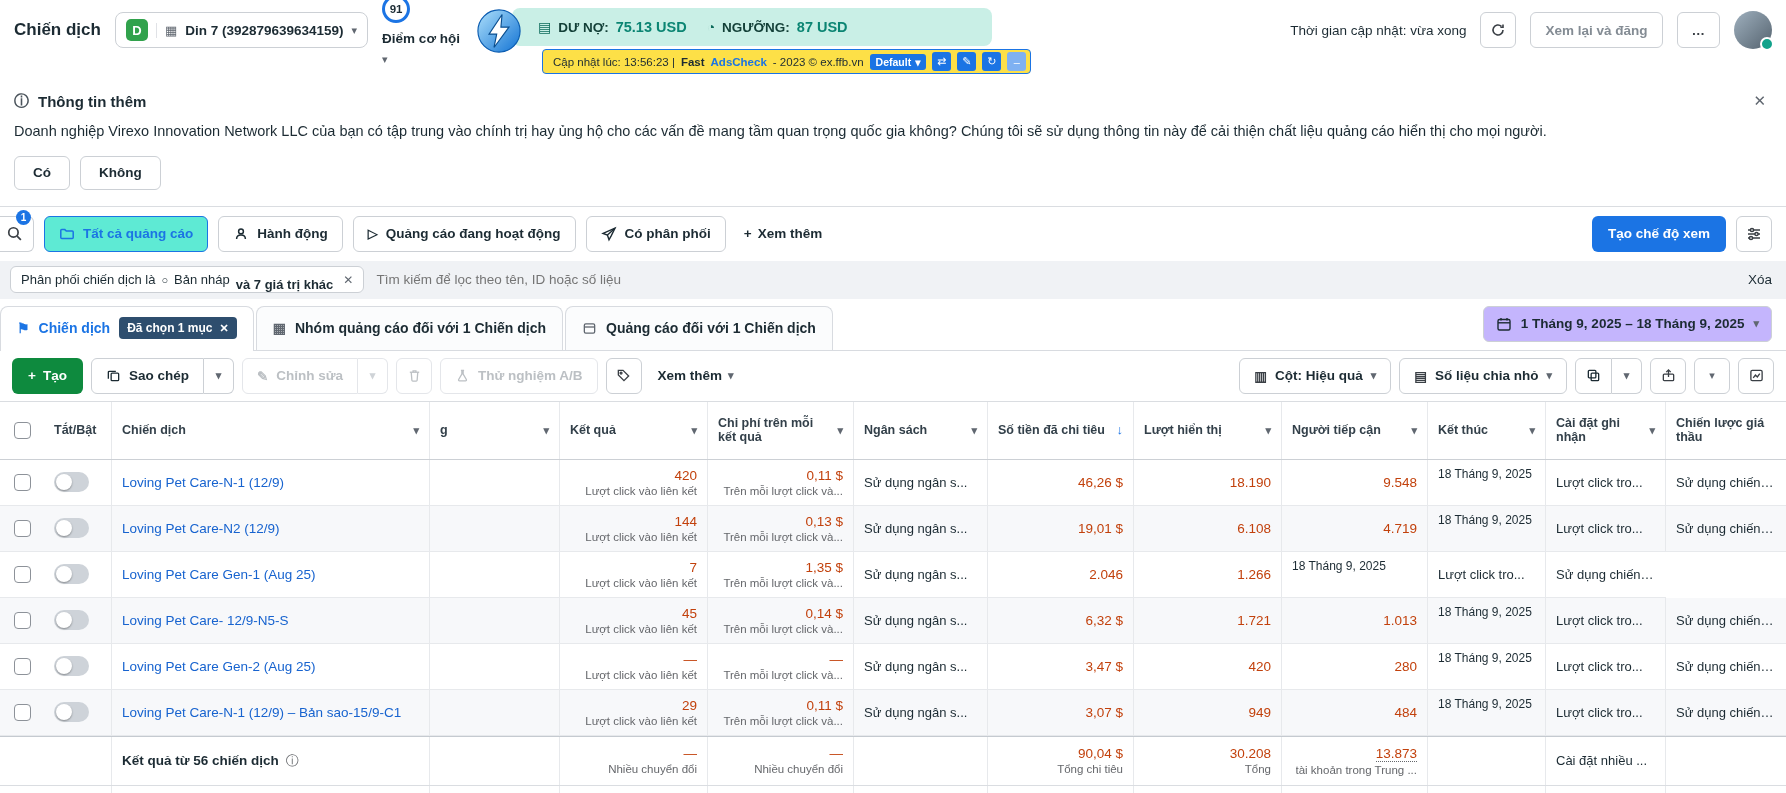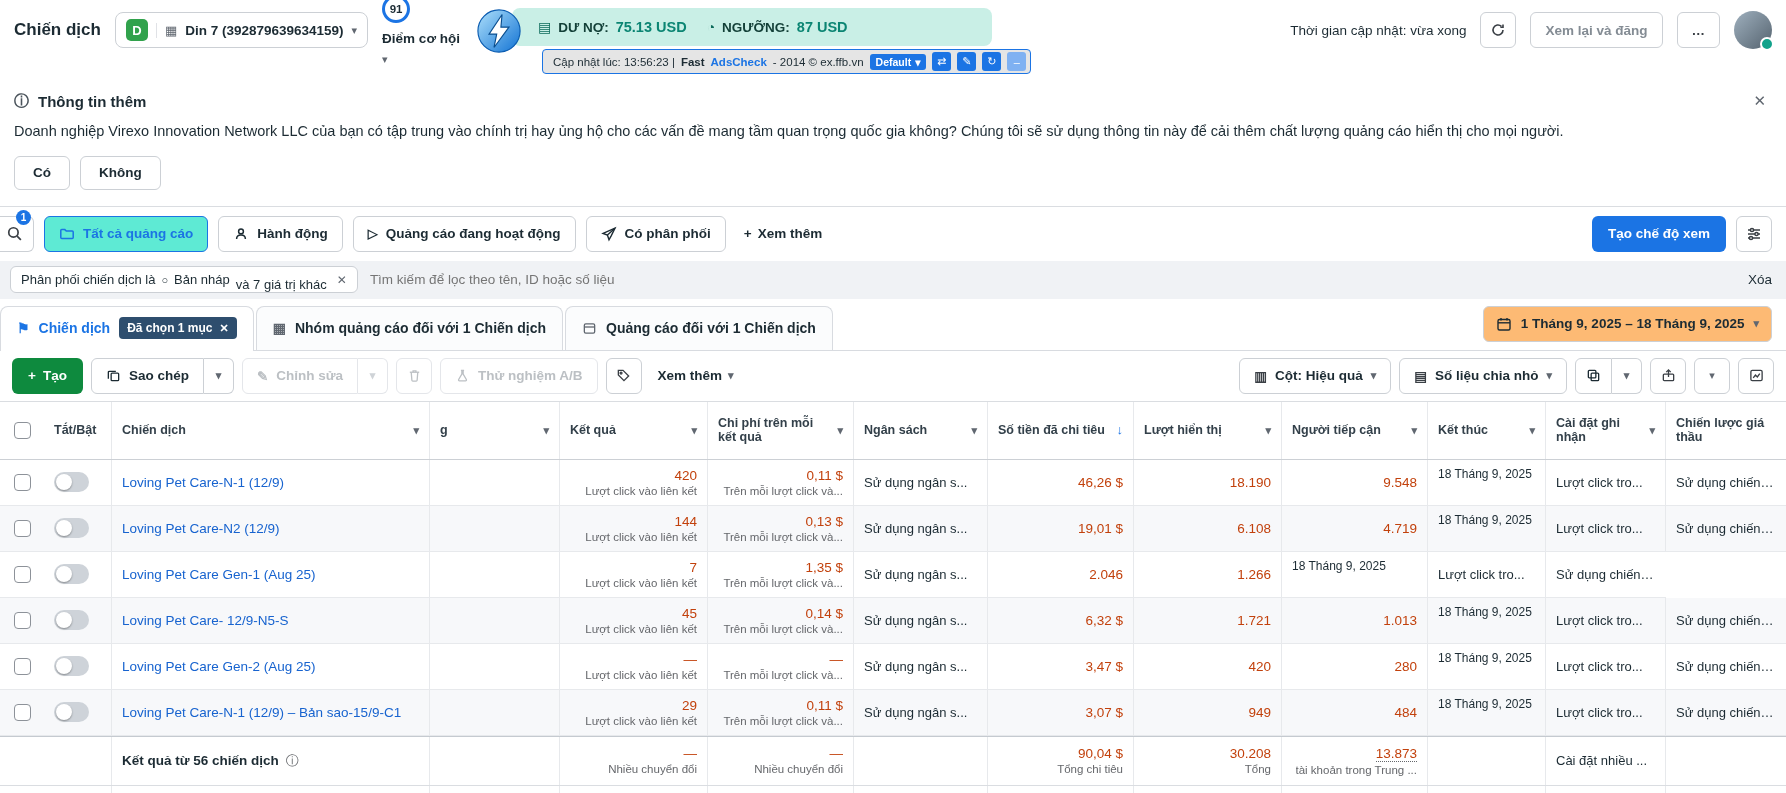--- a/index.html
+++ b/index.html
@@ -24,21 +24,21 @@
   .score-ring { width:28px; height:28px; border:3px solid #1b74e4; border-radius:50%; display:flex; align-items:center; justify-content:center; font-size:11.5px; font-weight:700; }
   .score-label { font-size:13.5px; font-weight:700; }
   .tb-mid { display:flex; align-items:flex-start; margin-top:8px; }
   .bolt { width:46px; height:46px; margin-right:-10px; z-index:2; }
   .debt-stack { display:flex; flex-direction:column; align-items:flex-start; }
   .debt-banner { display:flex; align-items:center; gap:20px; background:#c9efe6; border-radius:8px; padding:0 18px 0 26px; height:38px; min-width:480px; }
   .metric { display:flex; align-items:center; gap:7px; }
   .metric .mi { color:#0c6b5b; font-size:14px; }
   .metric .ml { font-size:13.5px; font-weight:700; color:#123f37; }
   .metric .mv { font-size:14.5px; font-weight:700; color:#0b8573; }
-  .adscheck { margin-top:3px; margin-left:30px; display:flex; align-items:center; gap:6px; border:1px solid #1b74e4; border-radius:4px; background:#e5e5e5; height:25px; padding:0 4px 0 10px; font-size:11.5px; }
+  .adscheck { margin-top:3px; margin-left:30px; display:flex; align-items:center; gap:6px; border:1px solid #1b74e4; border-radius:4px; background:#fde047; height:25px; padding:0 4px 0 10px; font-size:11.5px; }
   .adscheck .t { color:#1c2b33; }
   .adscheck .b { font-weight:700; }
   .adscheck .brand { color:#1b74e4; font-weight:700; }
   .mini-chip { background:#1b74e4; color:#fff; font-size:10.5px; font-weight:700; border-radius:3px; padding:2px 6px; display:flex; align-items:center; gap:4px; cursor:pointer; }
   .mini-sq { width:19px; height:19px; border-radius:3px; background:#1b74e4; color:#fff; font-size:11px; display:flex; align-items:center; justify-content:center; cursor:pointer; }
   .mini-sq.lite { background:#7fb1f2; }
   .update-time { font-size:13.5px; color:#1c2b33; }
   .iconbtn { width:36px; height:36px; border:1px solid #ccd0d5; border-radius:6px; background:#fff; display:flex; align-items:center; justify-content:center; color:#3a3f45; cursor:pointer; }
   .btn-grey { height:36px; border:1px solid #ccd0d5; border-radius:6px; background:#fff; color:#848c94; font-size:13.5px; font-weight:700; padding:0 14px; display:flex; align-items:center; cursor:pointer; }
   .avatar { width:38px; height:38px; border-radius:50%; background:linear-gradient(135deg,#9fb0be,#55636f); position:relative; cursor:pointer; }
@@ -58,35 +58,35 @@
   .search-stub { display:flex; align-items:center; height:36px; padding:0 10px 0 6px; border:1px solid #ccd0d5; border-left:none; border-radius:0 6px 6px 0; position:relative; color:#3a3f45; cursor:pointer; }
   .search-badge { position:absolute; top:-7px; right:2px; background:#1b74e4; color:#fff; font-size:10px; font-weight:700; min-width:15px; height:15px; border-radius:8px; display:flex; align-items:center; justify-content:center; padding:0 4px; }
   .pill { display:inline-flex; align-items:center; gap:8px; height:36px; padding:0 14px; border:1px solid #ccd0d5; border-radius:6px; background:#fff; font-size:13.5px; font-weight:700; color:#1c2b33; cursor:pointer; }
   .pill.active { background:#5eead4; border-color:#1b74e4; color:#1b74e4; }
   .linklike { display:flex; align-items:center; gap:6px; font-size:13.5px; font-weight:700; color:#1c2b33; padding:0 8px; cursor:pointer; }
   .btn-primary { margin-left:auto; height:36px; background:#1b74e4; color:#fff; border:none; border-radius:6px; font-size:13.5px; font-weight:700; padding:0 16px; display:flex; align-items:center; cursor:pointer; }
 
   
   .filterrow { height:38px; background:#f0f2f5; display:flex; align-items:center; gap:12px; padding:0 14px 0 10px; }
   .chip { display:flex; align-items:center; gap:6px; background:#fff; border:1px solid #ccd0d5; border-radius:6px; height:27px; padding:0 10px; font-size:13px; }
-  .chip .bold { font-weight:400;margin-top:10px; }
+  .chip .bold { font-weight:700;margin-top:10px; }
   .chip .x { color:#606770; font-size:12px; margin-left:4px; cursor:pointer; }
   .flt-search { flex:1; border:none; background:transparent; outline:none; font-size:13.5px; color:#1c2b33; font-family:"Liberation Sans", sans-serif; }
   .clear-link { font-size:13.5px; color:#1c2b33; cursor:pointer; }
 
   
   .tabsrow { height:52px; display:flex; align-items:flex-end; border-bottom:1px solid #d8dbe0; padding:0 14px 0 0; }
   .tab { display:flex; align-items:center; gap:9px; height:44px; padding:0 16px; border:1px solid #d8dbe0; border-bottom:none; border-radius:8px 8px 0 0; background:#fbfcfd; font-size:14px; font-weight:700; color:#1c2b33; cursor:pointer; position:relative; margin-right:2px; }
   .tab.active { background:#fff; color:#1b74e4; }
   .tab.active::after { content:""; position:absolute; left:0; right:0; bottom:-1px; height:2px; background:#fff; }
   .tab .ticon { color:#606770; font-size:14px; }
   .tab.active .ticon { color:#1b74e4; }
   .sel-badge { display:flex; align-items:center; gap:7px; background:#2e4e6e; color:#fff; font-size:12px; font-weight:700; border-radius:4px; padding:4px 8px; cursor:pointer; }
   .sel-badge .x { font-size:11px; }
-  .date-pill { margin-left:auto; margin-bottom:8px; display:flex; align-items:center; gap:9px; height:36px; border:1px solid #ccd0d5; border-radius:6px; padding:0 12px; font-size:13.5px; font-weight:700; background:#fdba74; cursor:pointer; }
+  .date-pill { margin-left:auto; margin-bottom:8px; display:flex; align-items:center; gap:9px; height:36px; border:1px solid #ccd0d5; border-radius:6px; padding:0 12px; font-size:13.5px; font-weight:700; background:#c4b5fd; cursor:pointer; }
 
   
   .toolbar { height:50px; display:flex; align-items:center; gap:8px; padding:0 12px; }
   .btn-green { height:36px; background:#0e8a3e; color:#fff; border:none; border-radius:6px; font-size:13.5px; font-weight:700; padding:0 16px; display:flex; align-items:center; gap:7px; cursor:pointer; }
   .split { display:flex; }
   .split .main { border-radius:6px 0 0 6px; }
   .split .seg { width:30px; padding:0; justify-content:center; border-radius:0 6px 6px 0; border-left:none; display:flex; align-items:center; }
   .pill.slim { font-weight:700; gap:8px; }
   .disabled { color:#bcc0c4 !important; border-color:#e4e6ea !important; cursor:default; }
   .disabled .caret { color:#cfd3d7; }
@@ -159,21 +159,21 @@
         <div class="metric">
           <span class="mi">◔</span>
           <span class="ml">NGƯỠNG:</span>
           <span class="mv">87 USD</span>
         </div>
       </div>
       <div class="adscheck">
         <span class="t">Cập nhật lúc: 13:56:23 |</span>
         <span class="t b">Fast</span>
         <span class="brand">AdsCheck</span>
-        <span class="t">- 2014 © ex.ffb.vn</span>
+        <span class="t">- 2023 © ex.ffb.vn</span>
         <span class="mini-chip">
           <span>Default</span>
             <span>▾</span>
         </span>
         <span class="mini-sq">⇄</span>
         <span class="mini-sq">✎</span>
         <span class="mini-sq">↻</span>
         <span class="mini-sq lite">–</span>
       </div>
     </div>
@@ -193,21 +193,21 @@
         <span class="dot"></span>
       </div>
   </div>
 </header>
 
 <section class="info-banner">
   <div class="ib-title">
     <span class="ib-info">ⓘ</span>
     <span>Thông tin thêm</span>
   </div>
-  <div class="ib-msg">Doanh nghiệp Virexo Innovation Network LLC của bạn có tập trung vào chính trị hay ủng hộ cho các vấn đề mang tầm quan trọng quốc gia không? Chúng tôi sẽ sử dụng thông tin này để cải thêm chất lượng quảng cáo hiển thị cho mọi người.</div>
+  <div class="ib-msg">Doanh nghiệp Virexo Innovation Network LLC của bạn có tập trung vào chính trị hay ủng hộ cho các vấn đề mang tầm quan trọng quốc gia không? Chúng tôi sẽ sử dụng thông tin này để cải thiện chất liệu quảng cáo hiển thị cho mọi người.</div>
   <div class="ib-actions">
     <button class="btn-outline">Có</button>
     <button class="btn-outline">Không</button>
   </div>
   <span class="ib-close">✕</span>
 </section>
 
 <section class="filterbar">
   <div class="search-stub">
     <svg width="17" height="17" viewBox="0 0 16 16" fill="none" stroke="currentColor" stroke-width="1.6">

